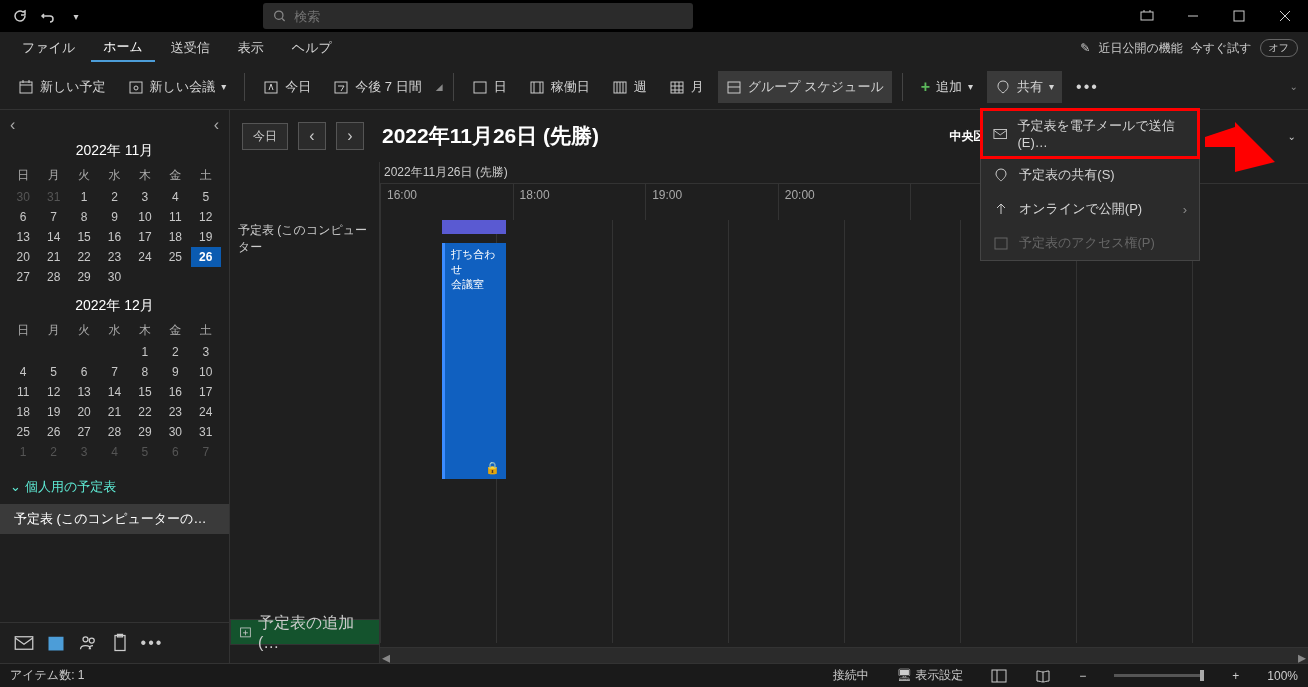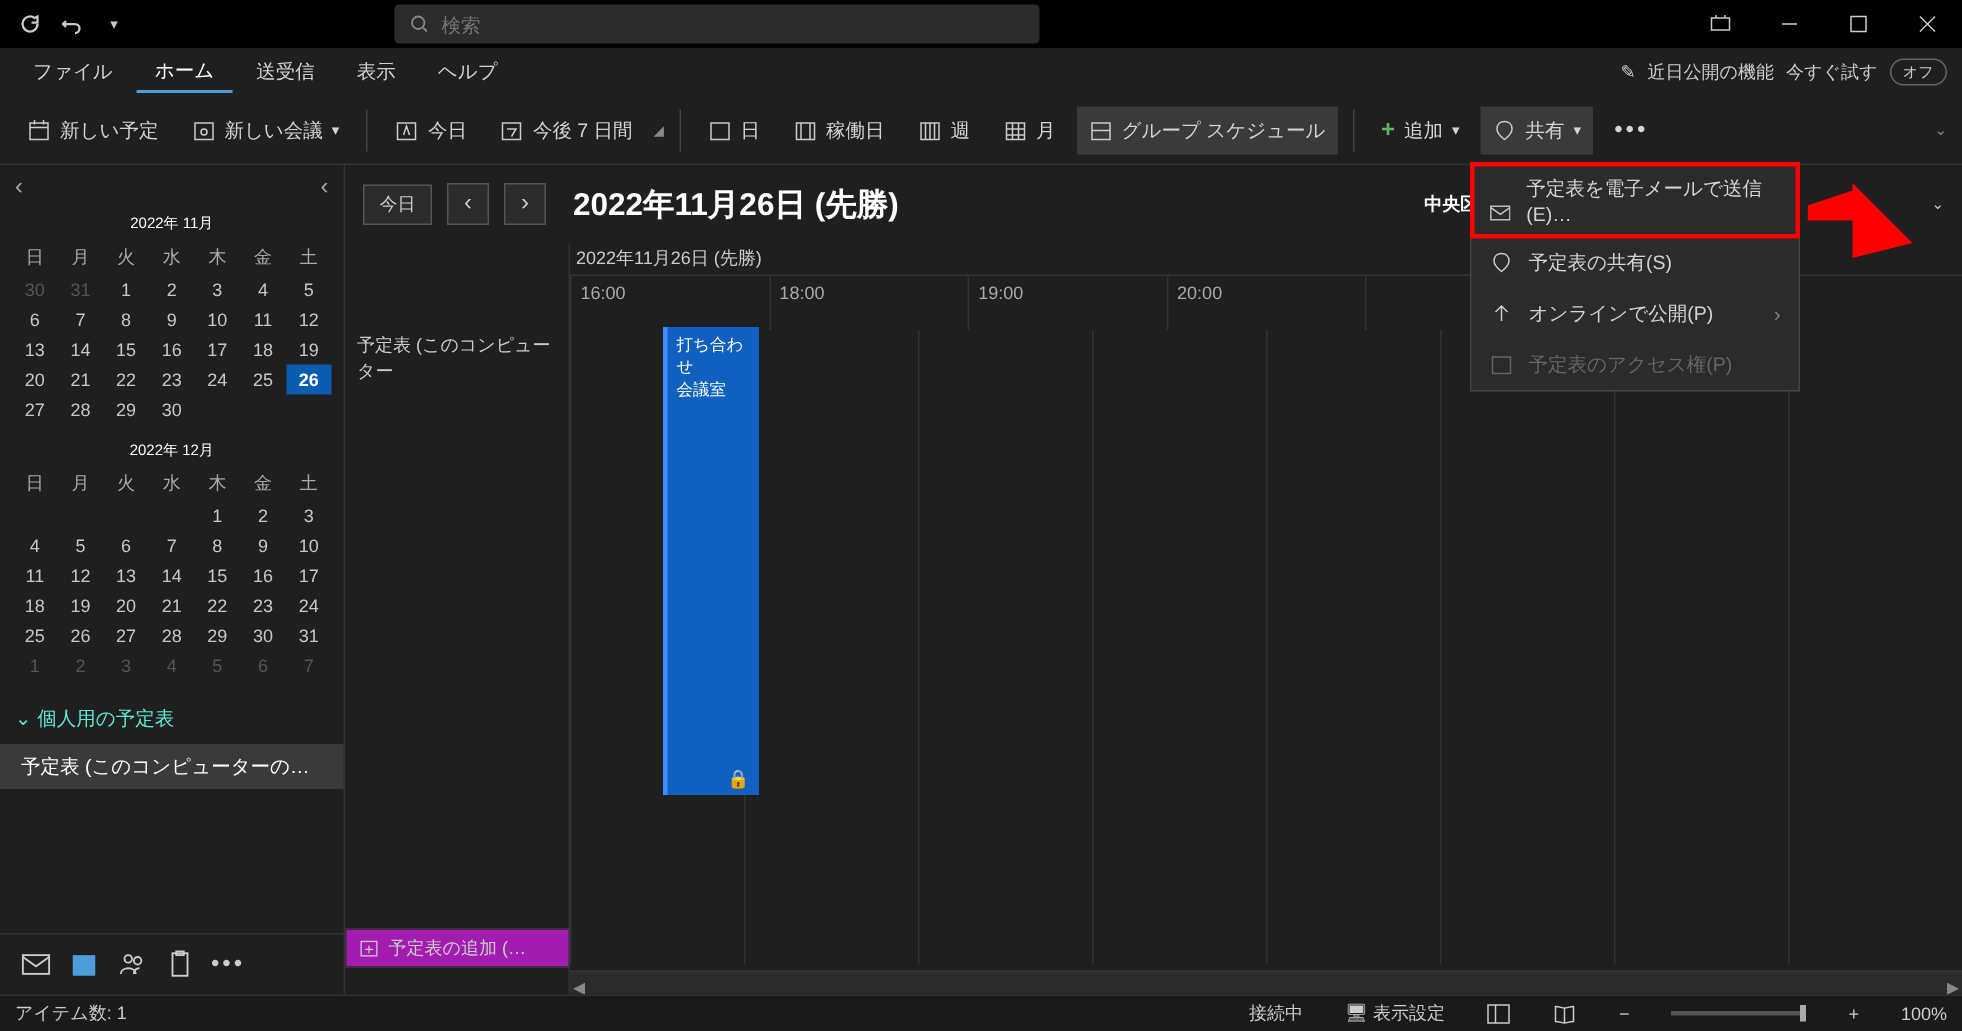--- a/index.html
+++ b/index.html
@@ -20,21 +20,21 @@
 .rib-btn { display: flex; align-items: center; gap: 6px; padding: 4px 8px; font-size: 13px; color: #d4d4d4; height: 32px; }
 .rib-btn.active { background: #3a3a3a; }
 .rib-btn.share { background: #3a3a3a; }
 .rib-sep { width: 1px; height: 28px; background: #444; margin: 0 4px; }
 .rib-icon { width: 16px; height: 16px; display: inline-block; }
 .plus-green { color: #5cb85c; }
 .main { flex: 1; display: flex; overflow: hidden; }
 .sidebar { width: 230px; background: #1f1f1f; display: flex; flex-direction: column; border-right: 1px solid #333; }
 .cal-nav { display: flex; justify-content: space-between; padding: 4px; }
 .cal-arrow { padding: 2px 6px; color: #aaa; }
-.cal-title { text-align: center; font-size: 10px; color: #fff; padding: 2px 0; }
+.cal-title { text-align: center; font-size: 14px; color: #fff; padding: 2px 0; }
 .mini-cal { padding: 2px 8px 8px; }
 .cal-grid { display: grid; grid-template-columns: repeat(7, 1fr); gap: 0; font-size: 12px; }
 .cal-cell { text-align: center; padding: 3px 0; color: #c8c8c8; }
 .cal-cell.hdr { color: #aaa; }
 .cal-cell.dim { color: #555; }
 .cal-cell.today { background: #0b5bb1; color: #fff; font-weight: bold; }
 .side-section { padding: 8px 10px; font-size: 13px; color: #5eead4; }
 .side-section .caret { margin-right: 4px; }
 .side-item { background: #3a3a3a; padding: 6px 14px; font-size: 13px; color: #fff; white-space: nowrap; overflow: hidden; text-overflow: ellipsis; }
 .side-bottom { margin-top: auto; display: flex; gap: 12px; padding: 10px 14px; border-top: 1px solid #333; }
@@ -56,24 +56,24 @@
 .timeline { flex: 1; position: relative; }
 .date-strip { height: 22px; border-bottom: 1px solid #333; padding-left: 4px; font-size: 12px; color: #ccc; display: flex; align-items: center; }
 .time-header { height: 36px; display: flex; position: relative; }
 .time-col { flex: 1; border-left: 1px solid #333; padding: 4px 6px; font-size: 12px; color: #aaa; }
 .grid-area { position: absolute; top: 58px; left: 0; right: 0; bottom: 20px; display: flex; }
 .grid-col { flex: 1; border-left: 1px solid #333; }
 .event { position: absolute; background: #1060c0; border-left: 3px solid #3b8cff; padding: 4px 6px; font-size: 11px; color: #fff; }
 .event-header { position: absolute; top: 58px; height: 14px; background: #5a5ad2; }
 .lock-icon { position: absolute; bottom: 4px; right: 6px; color: #cde; font-size: 12px; }
 .scrollbar-h { position: absolute; bottom: 0; left: 0; right: 0; height: 16px; background: #2b2b2b; border-top: 1px solid #333; }
-.add-cal-row { position: absolute; bottom: 18px; left: 0; width: 150px; height: 26px; background: #a21caf; border: 1px solid #333; display: flex; align-items: center; padding: 0 8px; font-size: 12px; color: #ccc; gap: 6px; }
+.add-cal-row { position: absolute; bottom: 18px; left: 0; width: 150px; height: 26px; background: #14532d; border: 1px solid #333; display: flex; align-items: center; padding: 0 8px; font-size: 16px; color: #ccc; gap: 6px; }
 .share-menu { position: absolute; top: 108px; left: 980px; width: 220px; background: #2b2b2b; border: 1px solid #444; z-index: 100; }
 .share-item { display: flex; align-items: center; gap: 10px; padding: 8px 12px; font-size: 13px; color: #d4d4d4; }
-.share-item.hl { outline: 3px solid red; outline-offset: -2px; align-items: flex-end; }
+.share-item.hl { outline: 3px solid red; outline-offset: -2px; }
 .share-item.disabled { color: #666; }
 .share-item .arr { margin-left: auto; color: #888; }
 .arrow-annot { position: absolute; top: 122px; left: 1205px; width: 70px; height: 50px; z-index: 101; }
 .statusbar { height: 24px; background: #1a1a1a; border-top: 1px solid #333; display: flex; align-items: center; padding: 0 10px; gap: 14px; font-size: 12px; color: #ccc; }
 .status-right { margin-left: auto; display: flex; align-items: center; gap: 28px; }
 .zoom-slider { width: 90px; height: 3px; background: #555; position: relative; }
 .zoom-slider::after { content: ""; position: absolute; right: 0; top: -4px; width: 4px; height: 11px; background: #aaa; }
 svg { display: block; }
 </style>
 </head>
@@ -430,21 +430,21 @@
             <div class="grid-col"></div>
             <div class="grid-col"></div>
             <div class="grid-col"></div>
             <div class="grid-col"></div>
             <div class="grid-col"></div>
             <div class="grid-col"></div>
             <div class="grid-col"></div>
             <div class="grid-col"></div>
           </div>
         <div class="event-header" style="left:62px;width:64px"></div>
-        <div class="event" style="left:62px;top:56px;width:64px;height:312px">
+        <div class="event" style="left:62px;top:81px;width:64px;height:236px">
           <div>打ち合わせ</div>
           <div>会議室</div>
           <span class="lock-icon">🔒</span>
         </div>
         <div class="scrollbar-h">
           <span style="position:absolute;left:2px;top:0;color:#888">◂</span>
           <span style="position:absolute;right:2px;top:0;color:#888">▸</span>
         </div>
       </div>
       <div class="add-cal-row">

